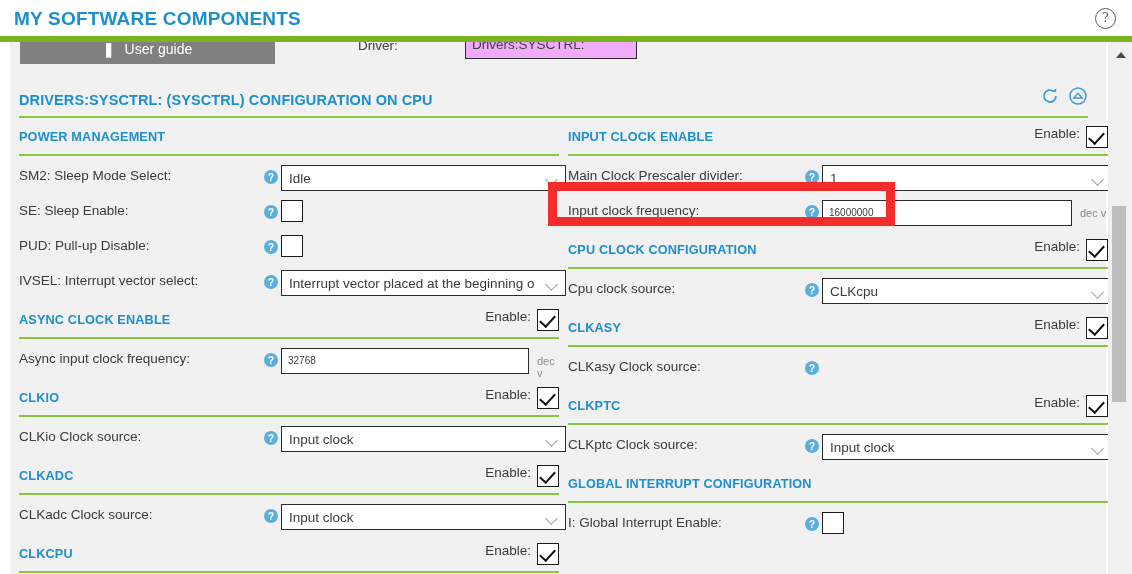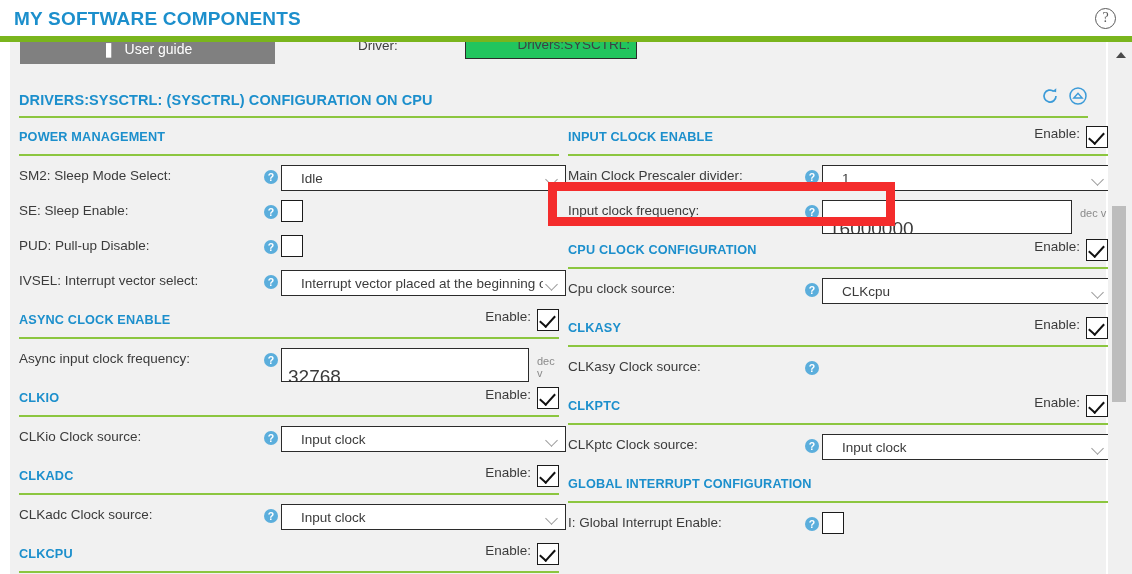--- a/index.html
+++ b/index.html
@@ -56,23 +56,23 @@
   }
   .userguide-tab .ug-icon {
     margin-right: 10px; font-weight: bold; font-size: 14px;
   }
   .driver-label {
     position: absolute; left: 348px; top: -4px;
     font-size: 13.5px; color: #404040;
   }
   .driver-box {
     position: absolute; left: 455px; top: -9px; width: 172px; height: 26px;
-    background: #22c55e; border: 1px solid #2b2b2b;
+    background: #f0abfc; border: 1px solid #2b2b2b;
     font-size: 13.5px; color: #404040;
-    padding: 3px 6px 0 6px; overflow: hidden; cursor: text; text-align: right;
+    padding: 3px 6px 0 6px; overflow: hidden; cursor: text;
   }
 
   
   .content {
     position: absolute; left: 10px; top: 70px;
     width: 1096px; height: 504px;
     background: #F1F1F1;
   }
 
   
@@ -154,38 +154,38 @@
   }
 
   
   .sel {
     height: 26px; background: #ffffff; border: 1.4px solid #2b2b2b;
     position: relative; cursor: pointer;
     display: flex; align-items: center;
   }
   .sel .sel-text {
     font-size: 13.5px; color: #3b3b3b;
-    padding-left: 19px; white-space: nowrap; overflow: hidden;
+    padding-left: 7px; white-space: nowrap; overflow: hidden;
     flex: 1;
   }
   .sel .chev {
     width: 22px; height: 100%; position: relative; flex: none;
   }
   .sel .chev::after {
     content: ""; position: absolute; left: 4px; top: 9px;
     width: 8px; height: 8px;
     border: solid #9a9a9a; border-width: 0 1.6px 1.6px 0;
     transform: rotate(45deg);
   }
 
   
   .txt {
     height: 26px; background: #ffffff; border: 1.4px solid #2b2b2b;
-    font-size: 19px; color: #3b3b3b;
-    padding: 16px 6px; line-height: 24px; cursor: text; overflow: hidden;
+    font-size: 10px; color: #3b3b3b;
+    padding: 0 6px; line-height: 24px; cursor: text; overflow: hidden;
     white-space: nowrap;
   }
   .unit {
     position: absolute; font-size: 11px; color: #8a8a8a; top: 7px;
     cursor: pointer;
   }
 
   
   .redbox {
     position: absolute; border: 9px solid #F42C2C;

